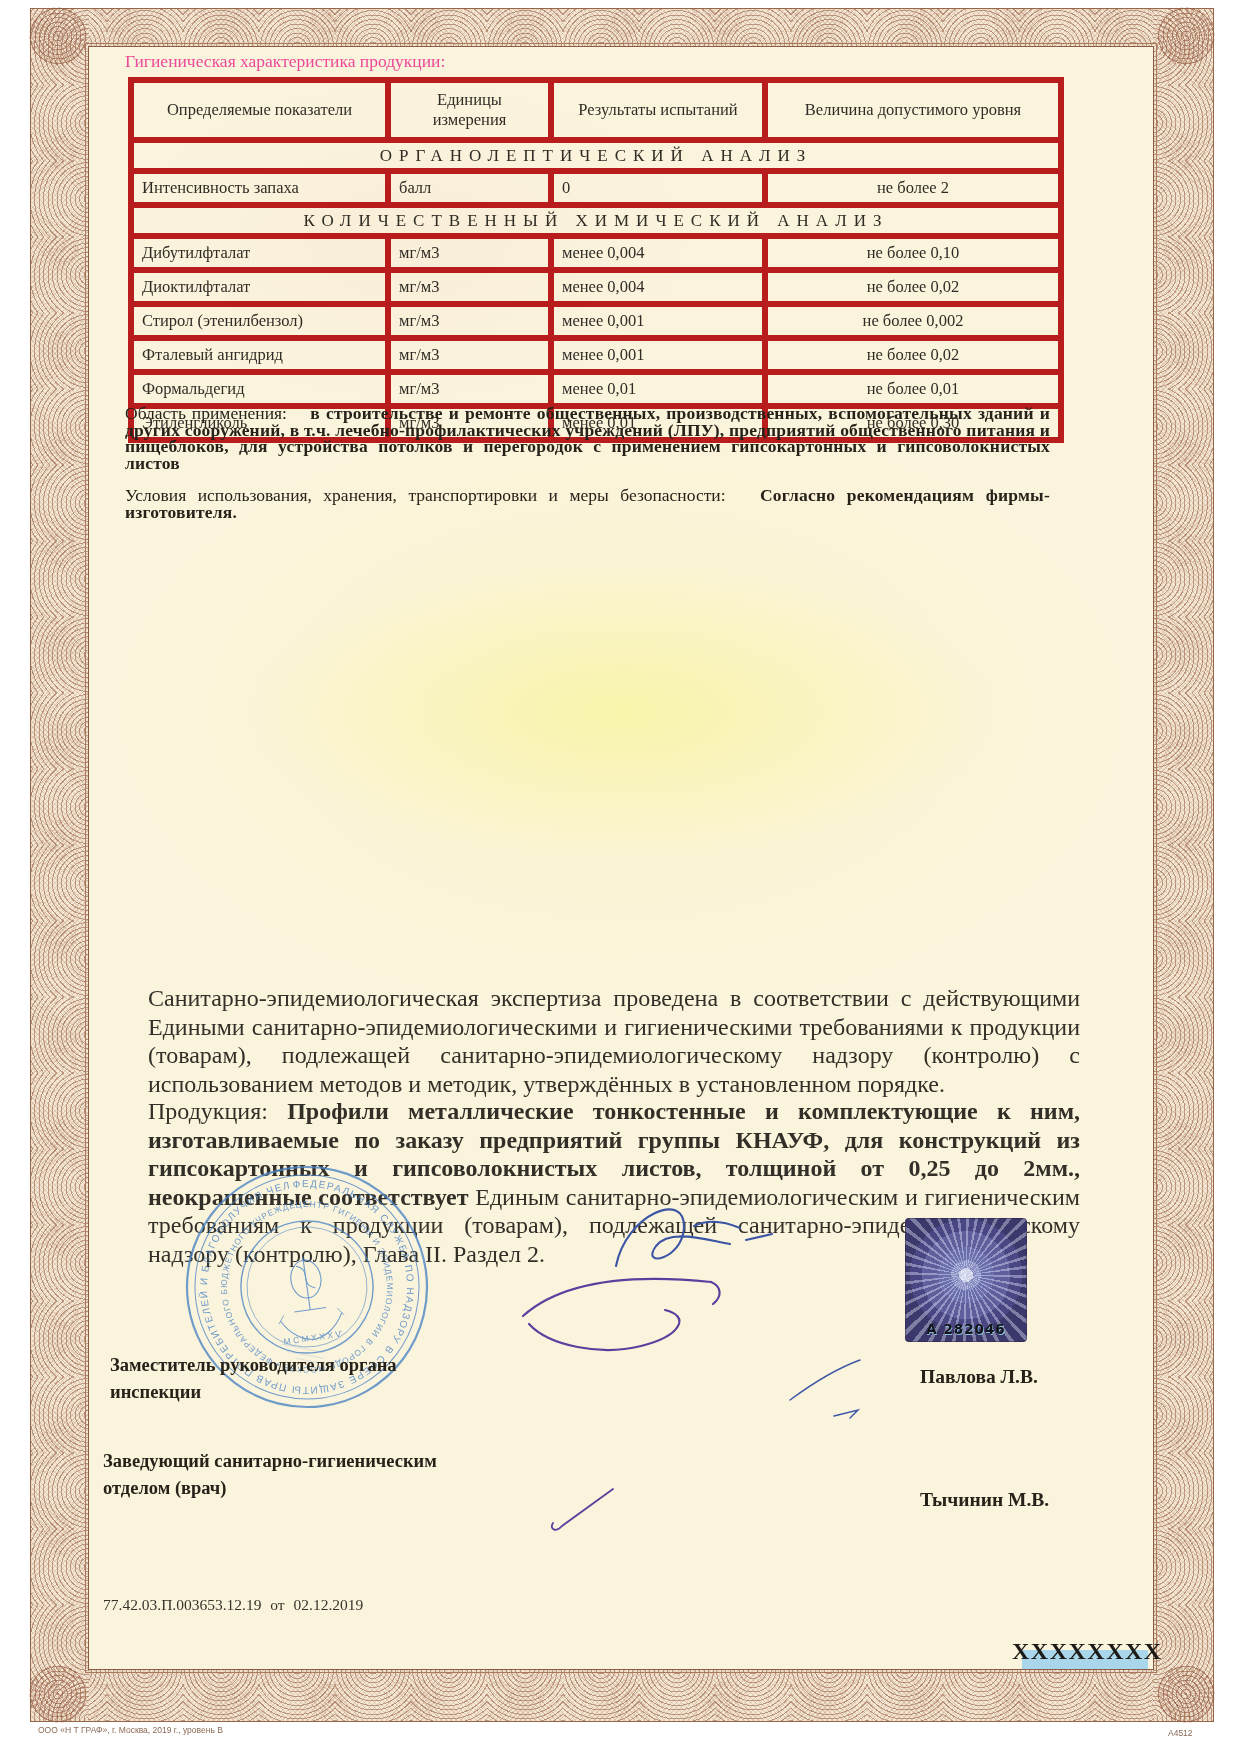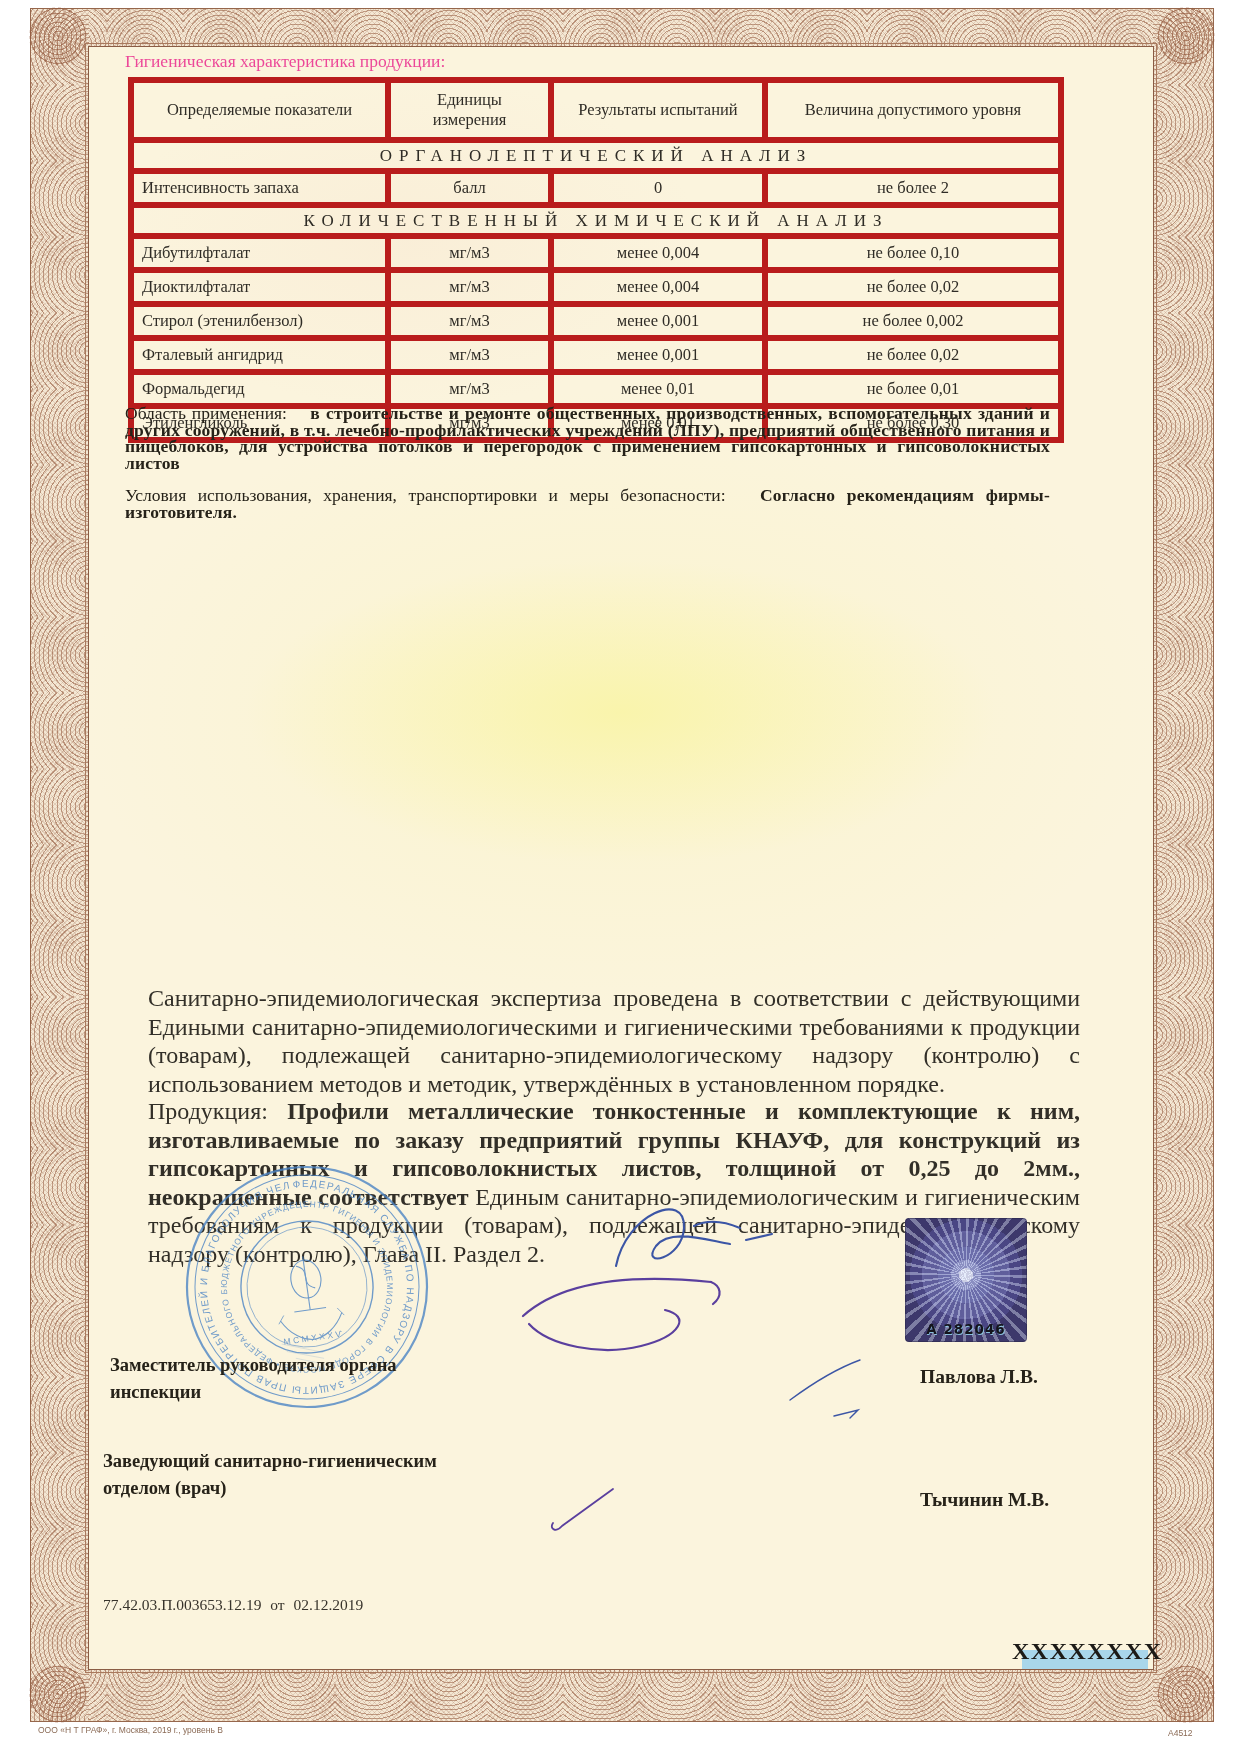--- a/index.html
+++ b/index.html
@@ -58,21 +58,21 @@
   
   table.htable{border-collapse:collapse;table-layout:fixed;width:930px;
     font-size:16.5px;color:#2f2c26;}
   table.htable td{border:6px solid #b91c1c;padding:0 8px;vertical-align:middle;
     overflow:hidden;white-space:nowrap;}
   table.htable tr.head td{height:54px;text-align:center;white-space:normal;
     font-size:16.5px;line-height:20px;}
   table.htable tr.sec td{height:25px;text-align:center;letter-spacing:7px;
     font-size:17px;white-space:nowrap;}
   table.htable tr.data td{height:28px;}
-  td.c{text-align:center;}
+  td.c{text-align:left;}
   td.limit{text-align:center;vertical-align:bottom;padding-bottom:3px;}
 
   
   .para{text-align:justify;font-size:17.5px;line-height:16.5px;color:#262219;}
   .para .lbl{font-weight:400;}
   .para .bld{font-weight:700;letter-spacing:.2px;}
   .para2{text-align:justify;font-size:24px;line-height:28.5px;color:#322f28;margin-left:28px;}
   .para2 .bld{font-weight:700;}
 
   

